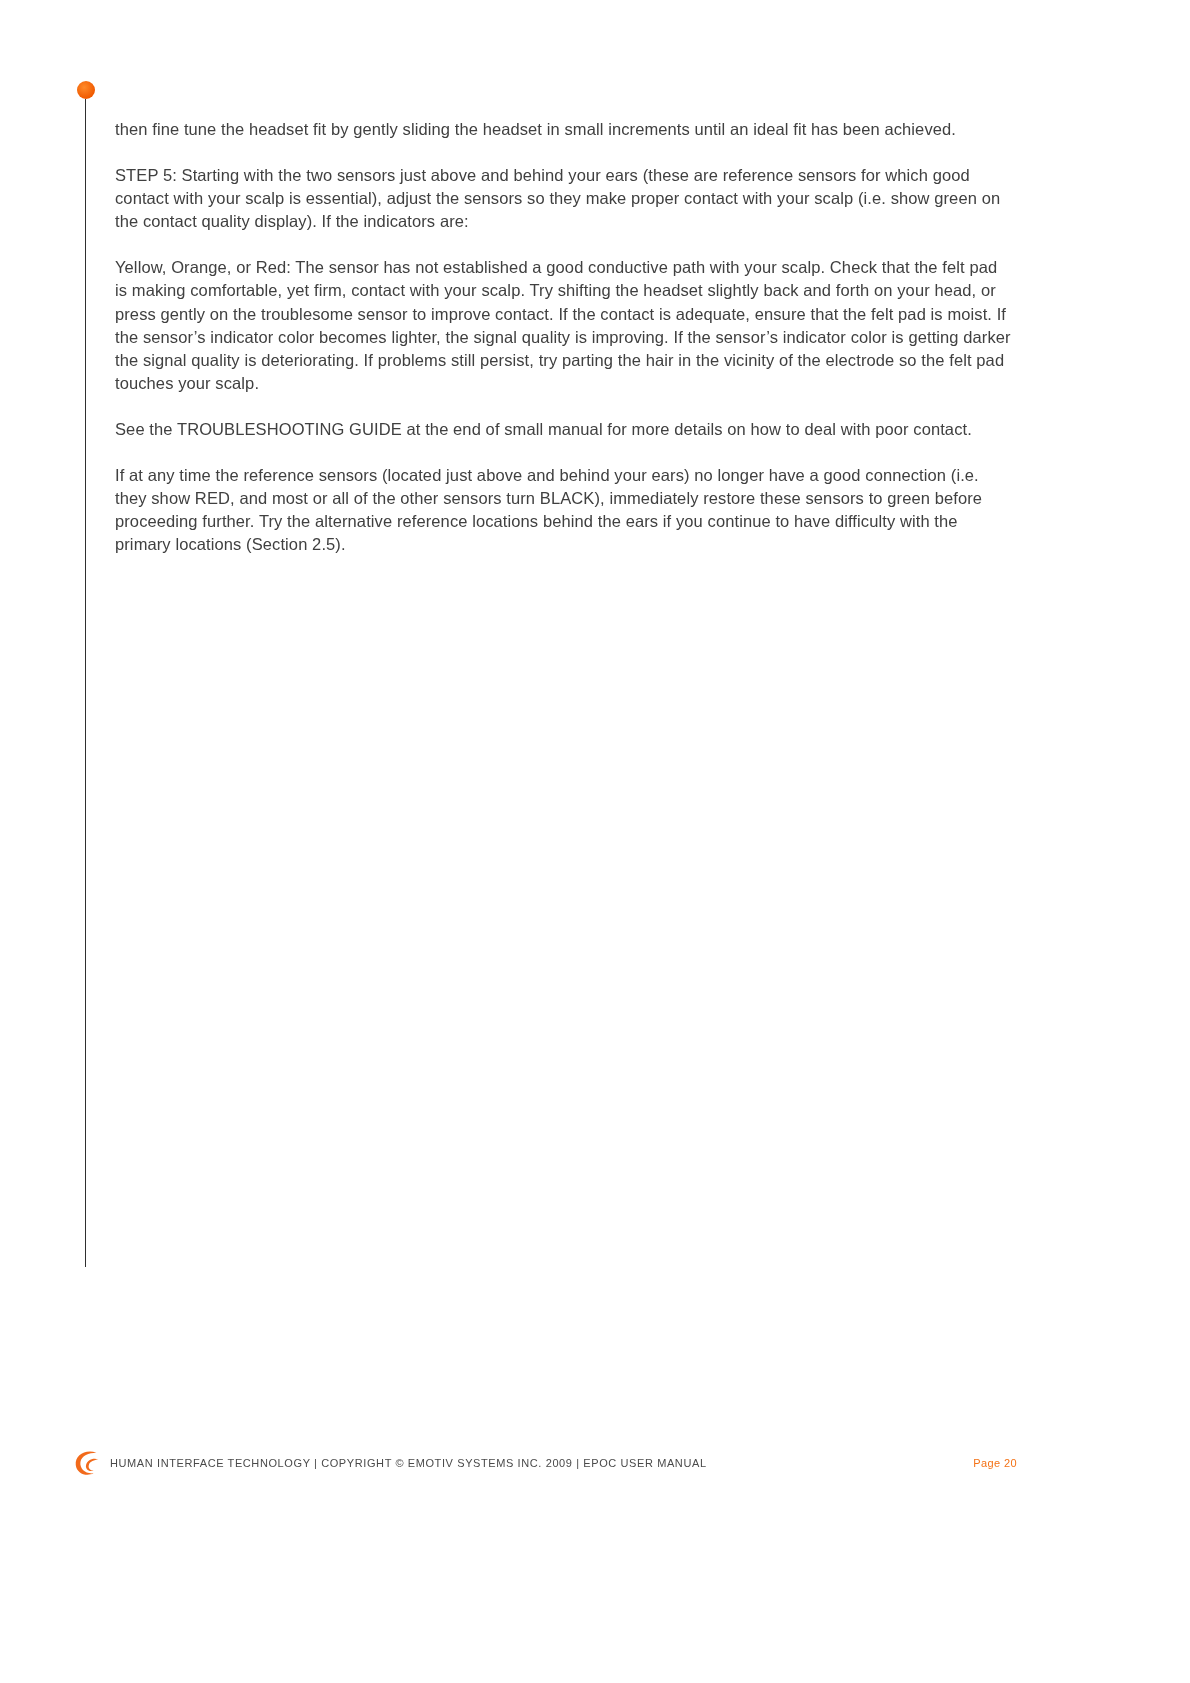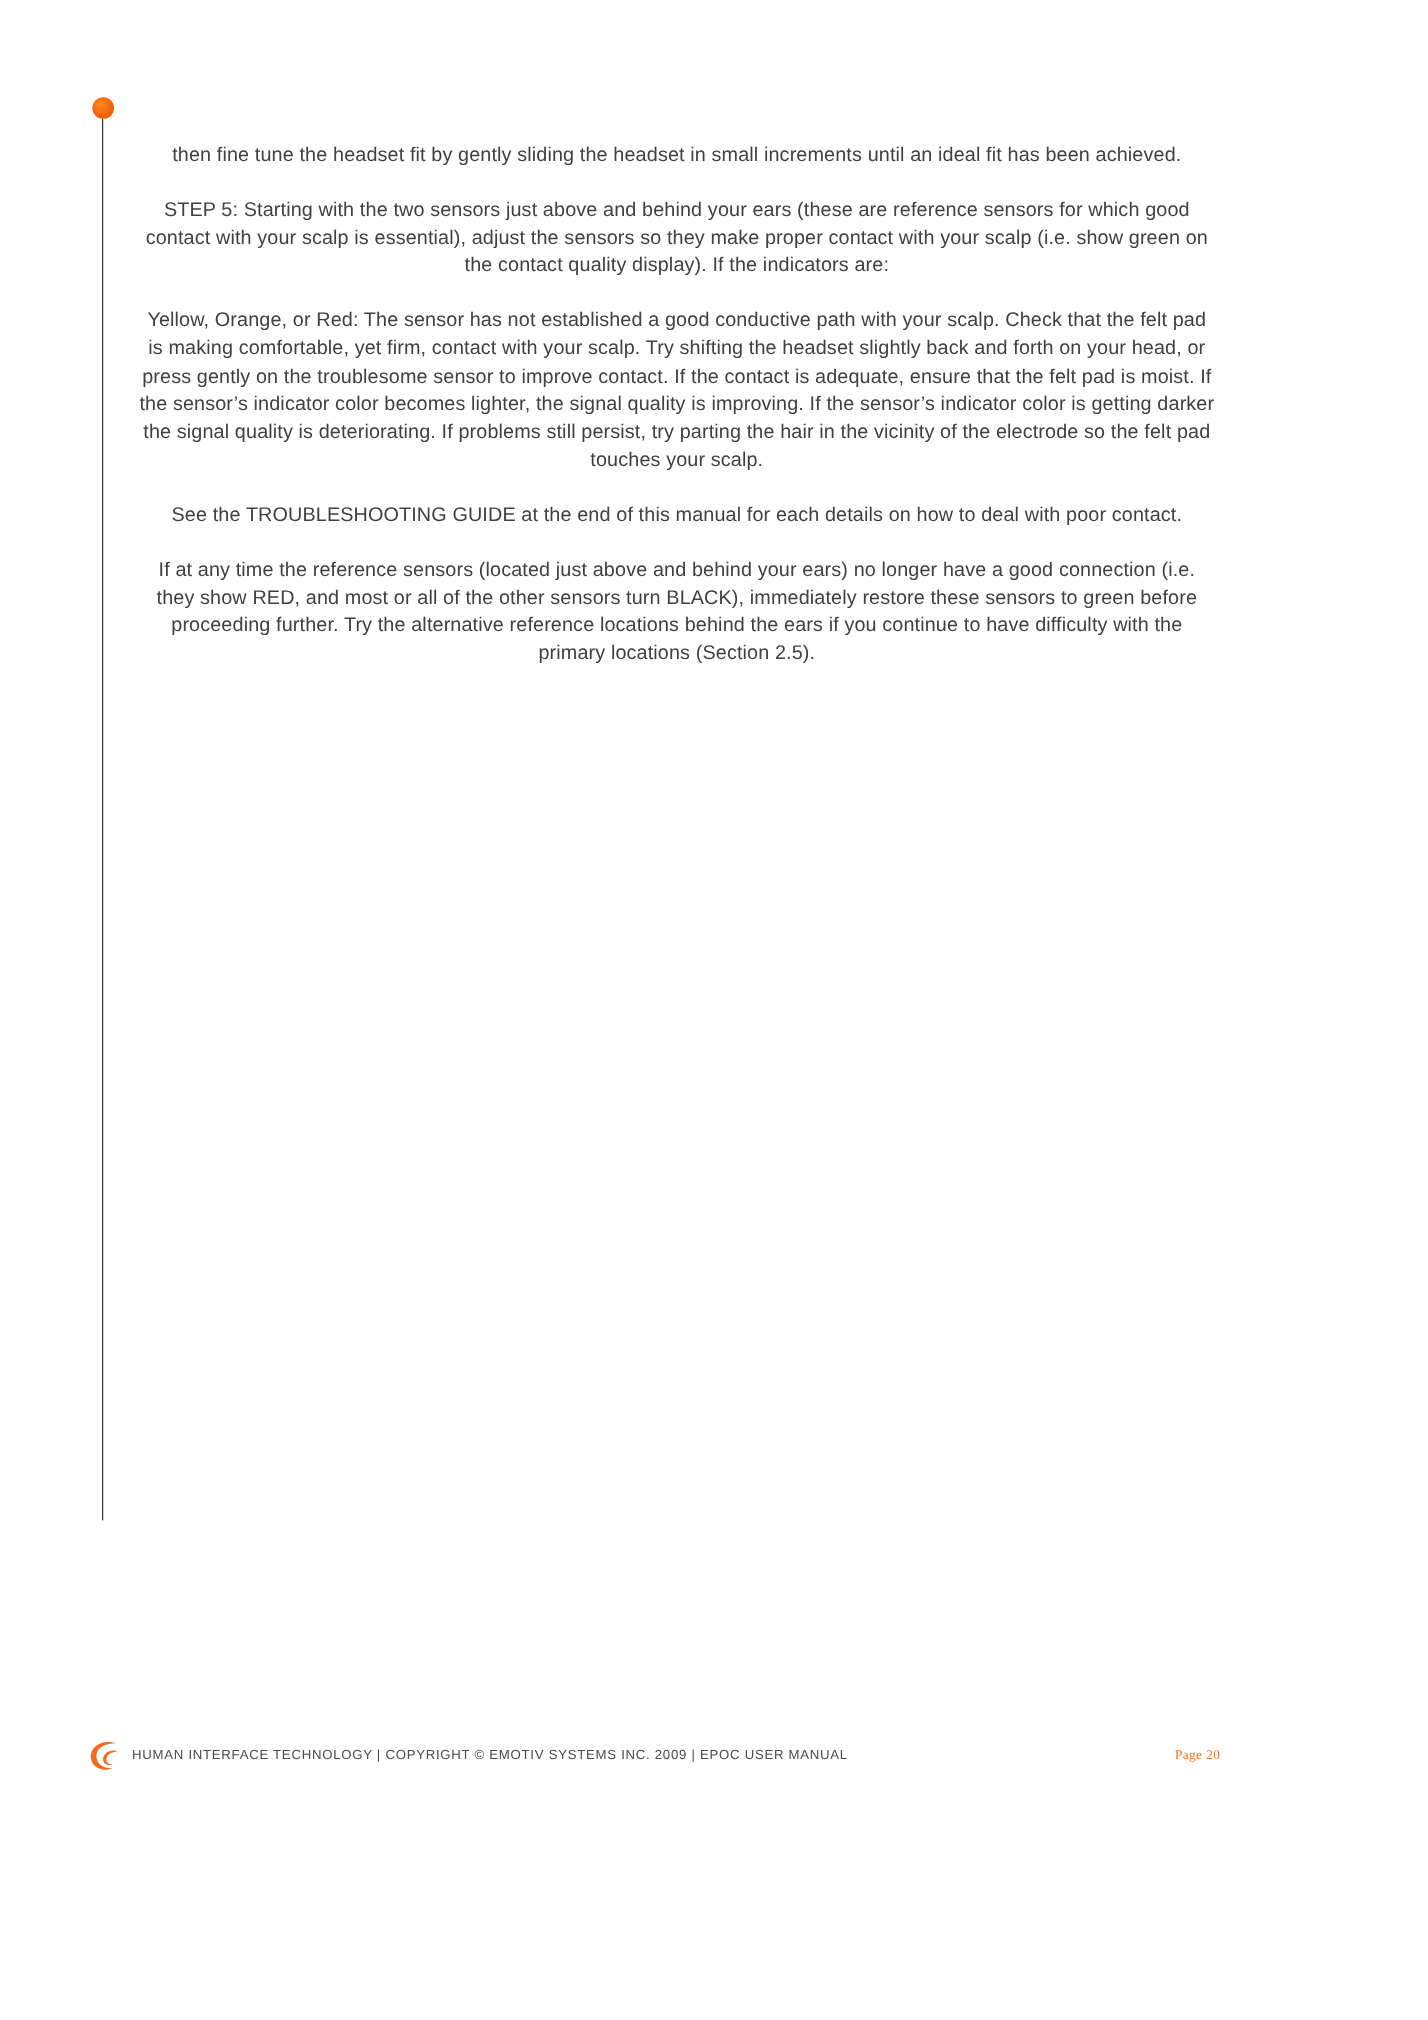--- a/index.html
+++ b/index.html
@@ -30,21 +30,21 @@
     background: #2f2f2f;
   }
   .content {
     position: absolute;
     left: 115px;
     top: 118px;
     width: 898px;
     font-size: 16.5px;
     line-height: 1.4;
     letter-spacing: 0.1px;
-    text-align: center;
+    text-align: left;
   }
   .content p {
     margin: 0 0 23px 0;
   }
   .footer {
     position: absolute;
     left: 72px;
     top: 1448px;
     width: 945px;
     display: flex;
@@ -61,34 +61,33 @@
     letter-spacing: 0.6px;
     color: #4a4a4a;
     white-space: nowrap;
   }
   .page-number {
     margin-left: auto;
     font-size: 11px;
     letter-spacing: 0.4px;
     color: #f47216;
     white-space: nowrap;
-    font-family: Liberation Serif, serif;
   }
 </style>
 </head>
 <body>
 
 <div class="marker-dot"></div>
 <div class="left-rule"></div>
 
 <div class="content">
   <p>then fine tune the headset fit by gently sliding the headset in small increments until an ideal fit has been achieved.</p>
   <p>STEP 5:  Starting with the two sensors just above and behind your ears (these are reference sensors for which good contact with your scalp is essential), adjust the sensors so they make proper contact with your scalp (i.e. show green on the contact quality display). If the indicators are:</p>
   <p>Yellow, Orange, or Red: The sensor has not established a good conductive path with your scalp. Check that the felt pad is making comfortable, yet firm, contact with your scalp. Try shifting the headset slightly back and forth on your head, or press gently on the troublesome sensor to improve contact. If the contact is adequate, ensure that the felt pad is moist. If the sensor’s indicator color becomes lighter, the signal quality is improving. If the sensor’s indicator color is getting darker the signal quality is deteriorating. If problems still persist, try parting the hair in the vicinity of the electrode so the felt pad touches your scalp.</p>
-  <p>See the TROUBLESHOOTING GUIDE at the end of this manual for each details on how to deal with poor contact.</p>
+  <p>See the TROUBLESHOOTING GUIDE at the end of small manual for more details on how to deal with poor contact.</p>
   <p>If at any time the reference sensors (located just above and behind your ears) no longer have a good connection (i.e. they show RED, and most or all of the other sensors turn BLACK), immediately restore these sensors to green before proceeding further. Try the alternative reference locations behind the ears if you continue to have difficulty with the primary locations (Section 2.5).</p>
 </div>
 
 <div class="footer">
   <svg class="footer-logo" viewBox="0 0 32 32" aria-hidden="true">
     <path d="M26 5 C14 1 3 8 4 18 C5 27 15 31 23 27 C14 28 8 22 9 15 C10 8 18 5 26 5 Z" fill="#f26a1b"></path>
     <path d="M28 12 C22 10 16 13 15 18 C14 22 18 26 23 24 C19 24 17 21 18 18 C19 14 24 13 28 12 Z" fill="#f26a1b"></path>
   </svg>
   <span class="footer-text">HUMAN INTERFACE TECHNOLOGY | COPYRIGHT © EMOTIV SYSTEMS INC. 2009 | EPOC USER MANUAL</span>
   <span class="page-number">Page 20</span>

